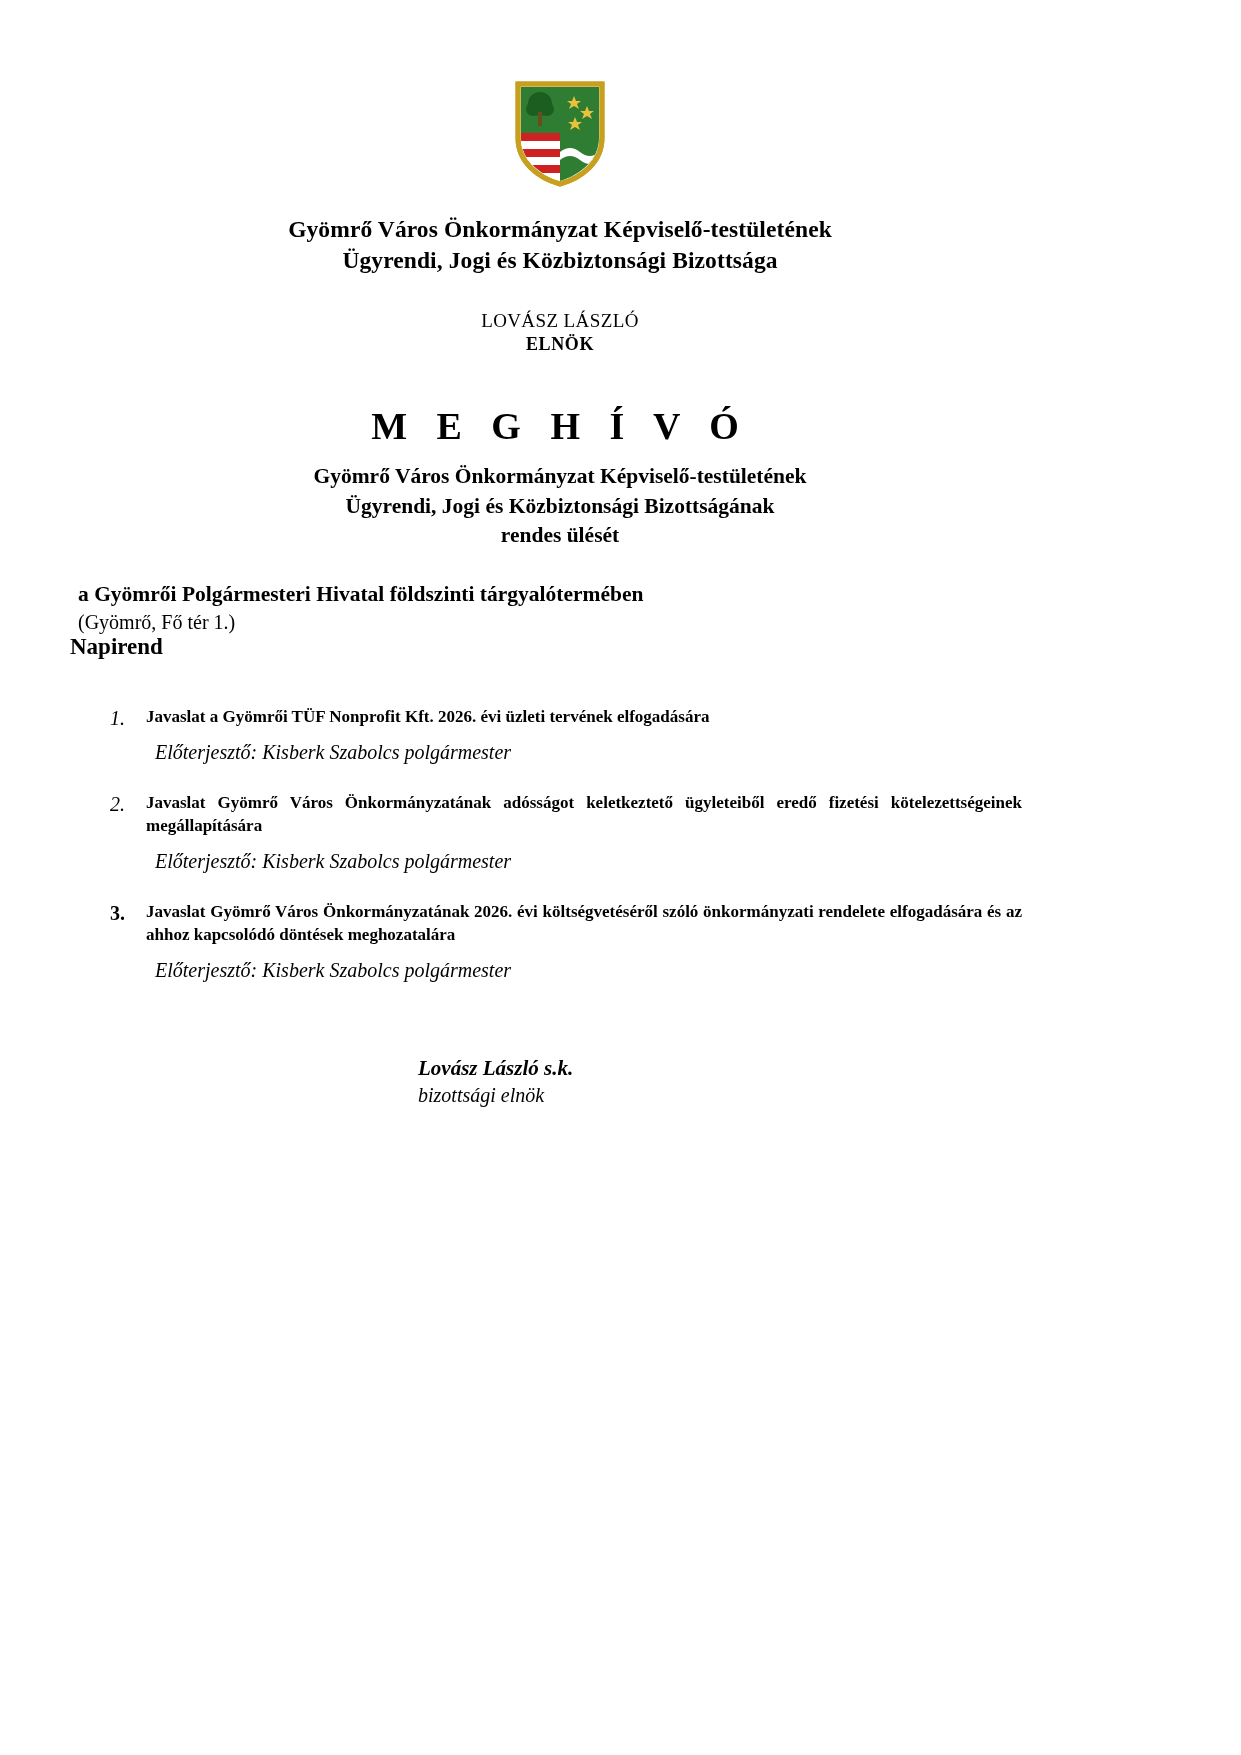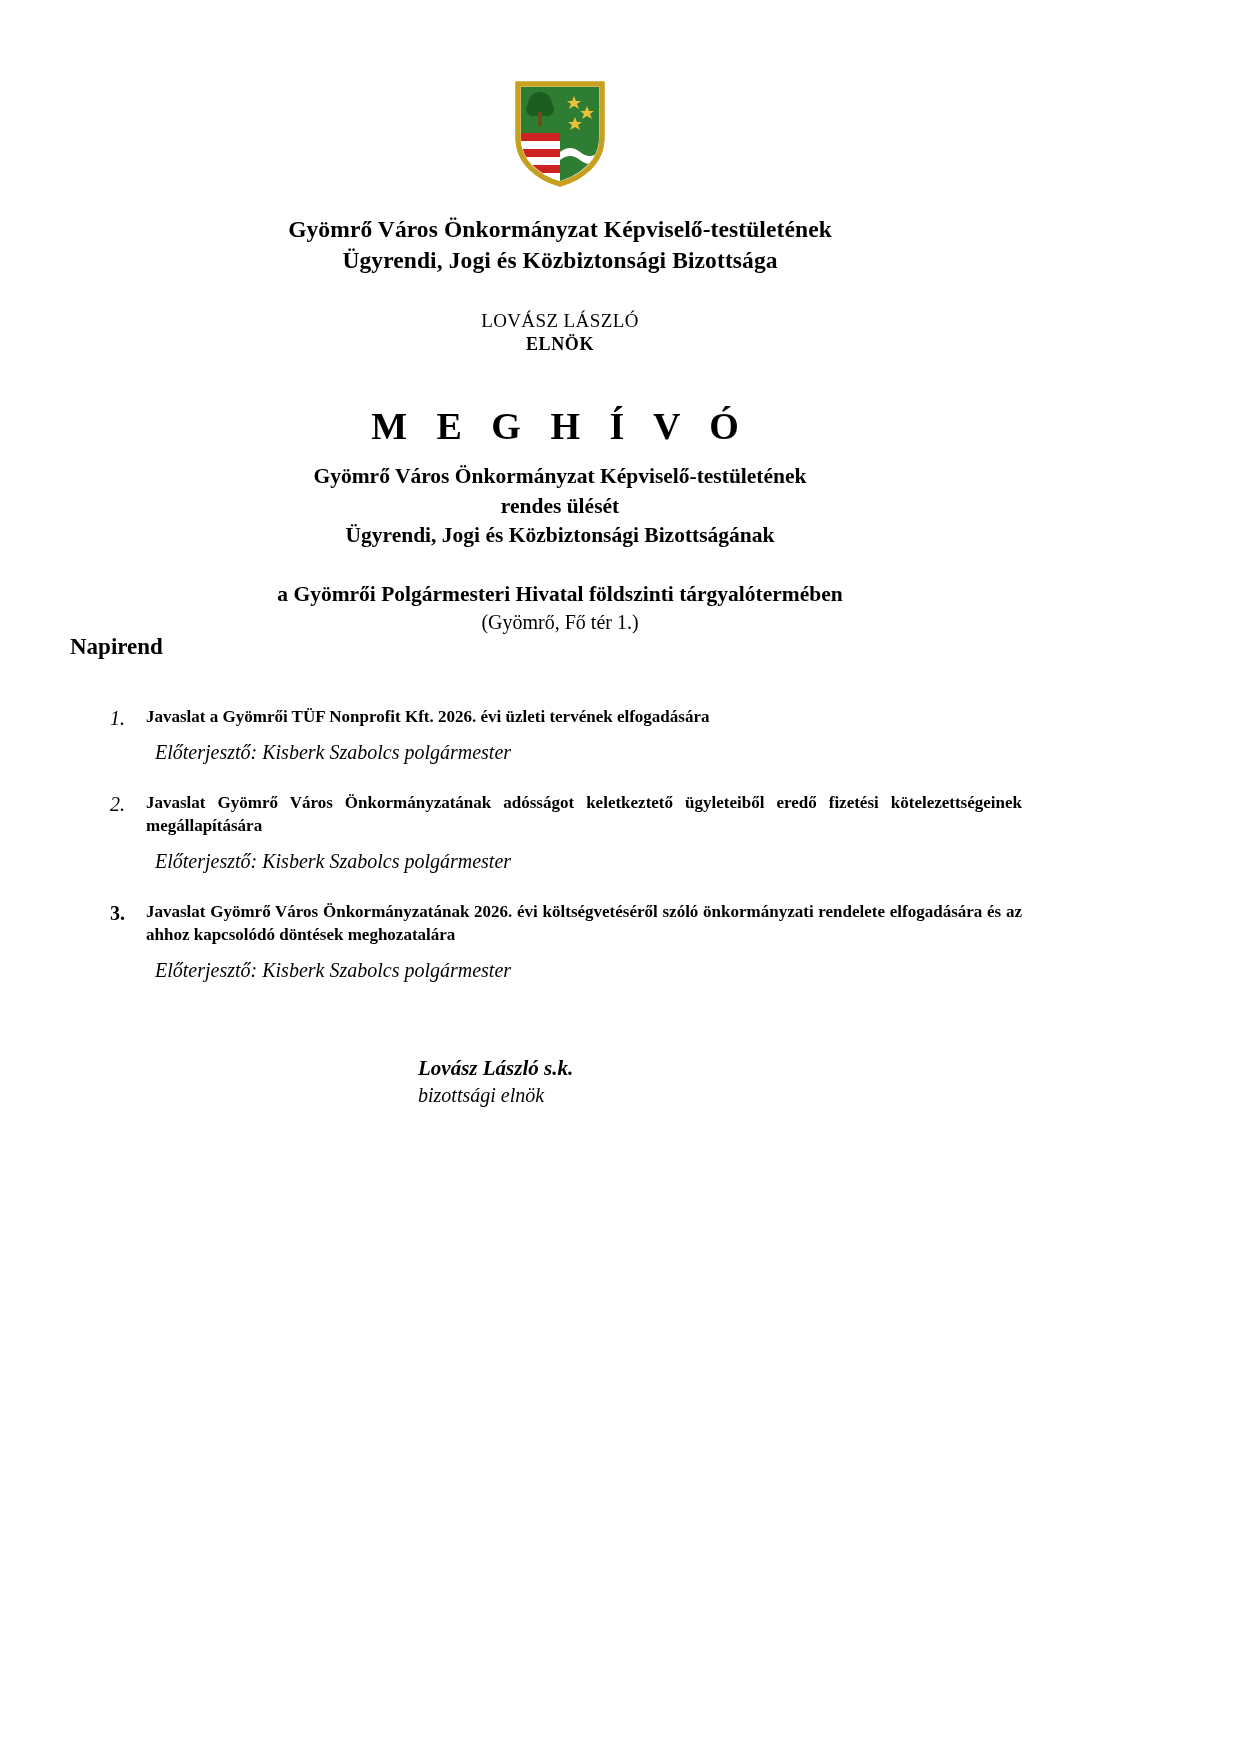--- a/index.html
+++ b/index.html
@@ -83,21 +83,20 @@
     font-size: 21px;
     text-decoration: underline;
   }
   .datetime .convene {
     font-style: italic;
     font-size: 20px;
     margin-top: 4px;
   }
 
   .venue {
-    text-align: center;
     margin-top: 32px;
   }
   .venue .venue-main {
     font-weight: bold;
     font-size: 21.5px;
   }
   .venue .venue-addr {
     font-size: 20px;
     margin-top: 4px;
   }
@@ -218,22 +217,22 @@
 
   <div class="chair-block">
     <div class="chair-name">LOVÁSZ LÁSZLÓ</div>
     <div class="chair-role">ELNÖK</div>
   </div>
 
   <div class="meghivo">M E G H Í V Ó</div>
 
   <div class="subject">
     <div>Gyömrő Város Önkormányzat Képviselő-testületének</div>
+    <div>Ügyrendi, Jogi és Közbiztonsági Bizottságának</div>
     <div>rendes ülését</div>
-    <div>Ügyrendi, Jogi és Közbiztonsági Bizottságának</div>
   </div>
 
 
   <div class="venue">
     <div class="venue-main">a Gyömrői Polgármesteri Hivatal földszinti tárgyalótermében</div>
     <div class="venue-addr">(Gyömrő, Fő tér 1.)</div>
   </div>
 
   <div class="agenda-title">Napirend</div>
 

